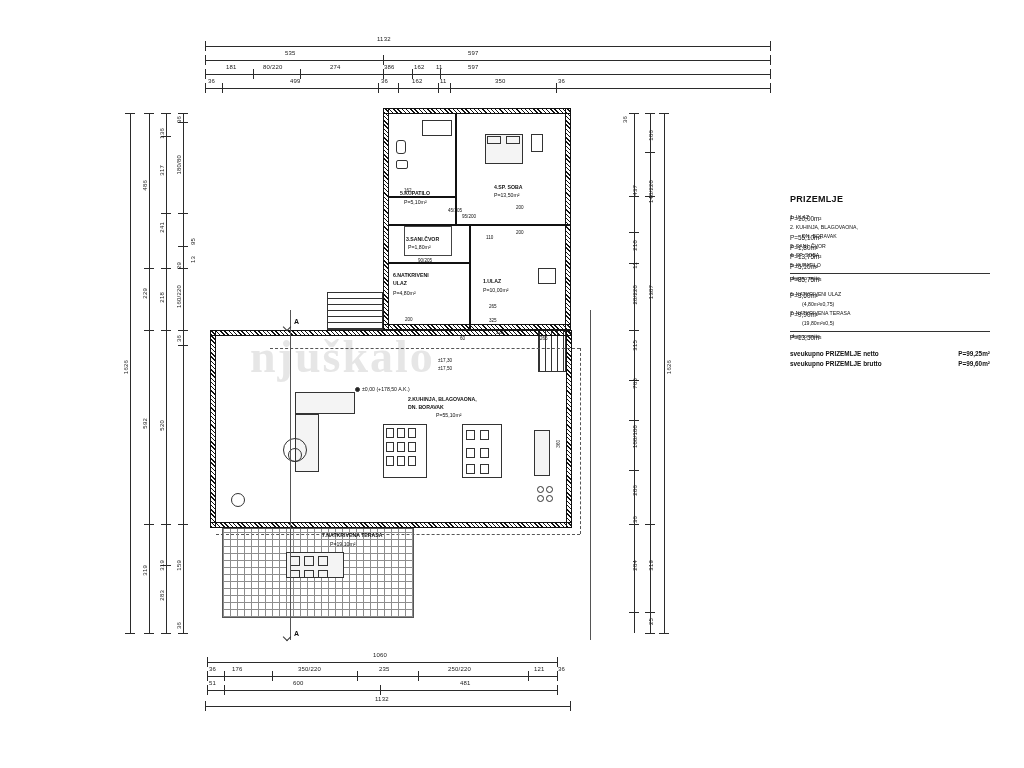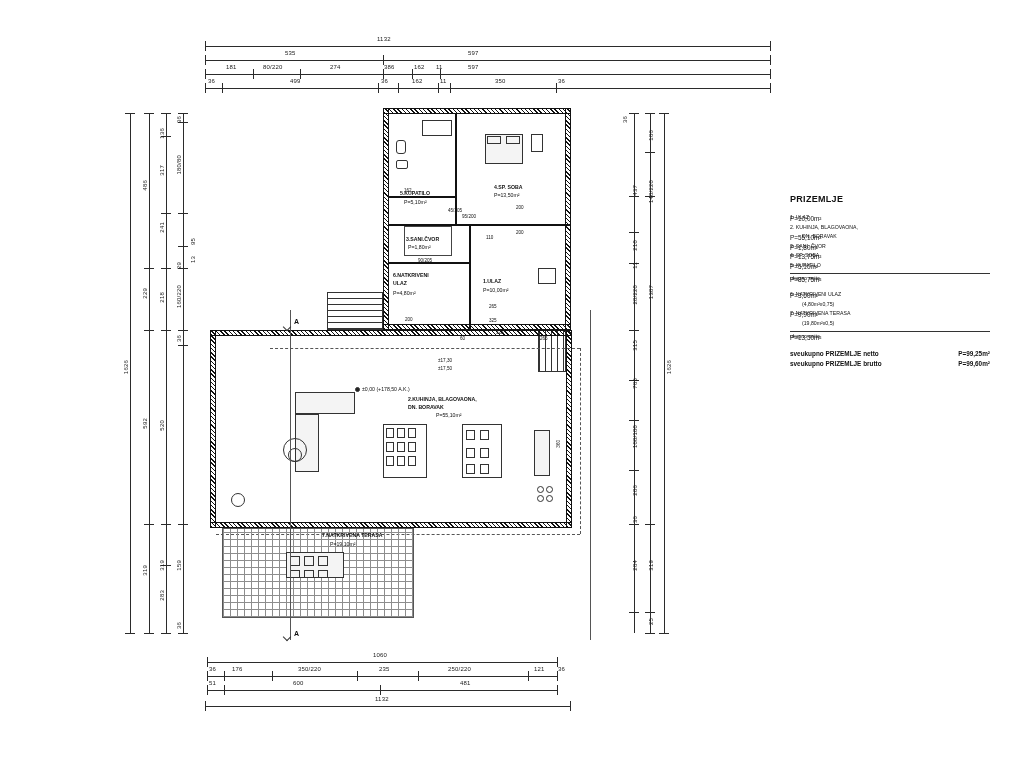--- a/index.html
+++ b/index.html
@@ -73,20 +73,21 @@
     user-select:none;pointer-events:none;font-weight:bold;
   }
   .sect-mark{position:absolute;font-size:7px;font-weight:bold;color:#111;}
   .arrowtick{position:absolute;width:5px;height:5px;border-left:1px solid #333;border-bottom:1px solid #333;transform:rotate(-45deg);}
 </style>
 </head>
 <body>
 
 <div class="sheet">
 
+  <div class="watermark">njuškalo</div>
 
   <div class="legend">
     <h2>PRIZEMLJE</h2>
 
     <div class="row">
       <span class="lbl"><span>1.</span>&nbsp;<span>ULAZ</span></span>
       <span class="val">P=10,00m²</span>
     </div>
 
     <div class="row">

